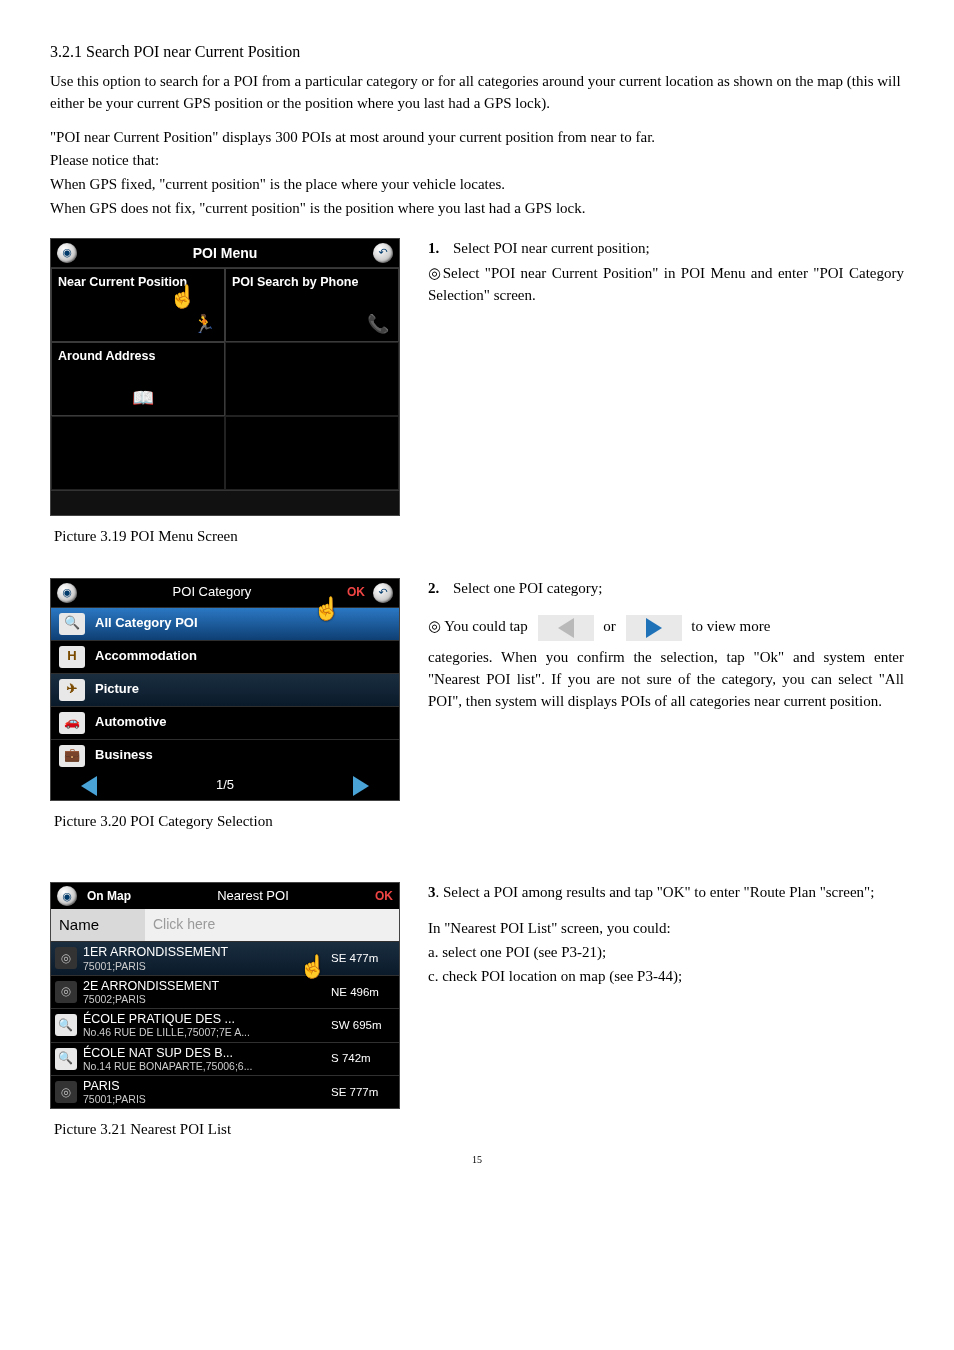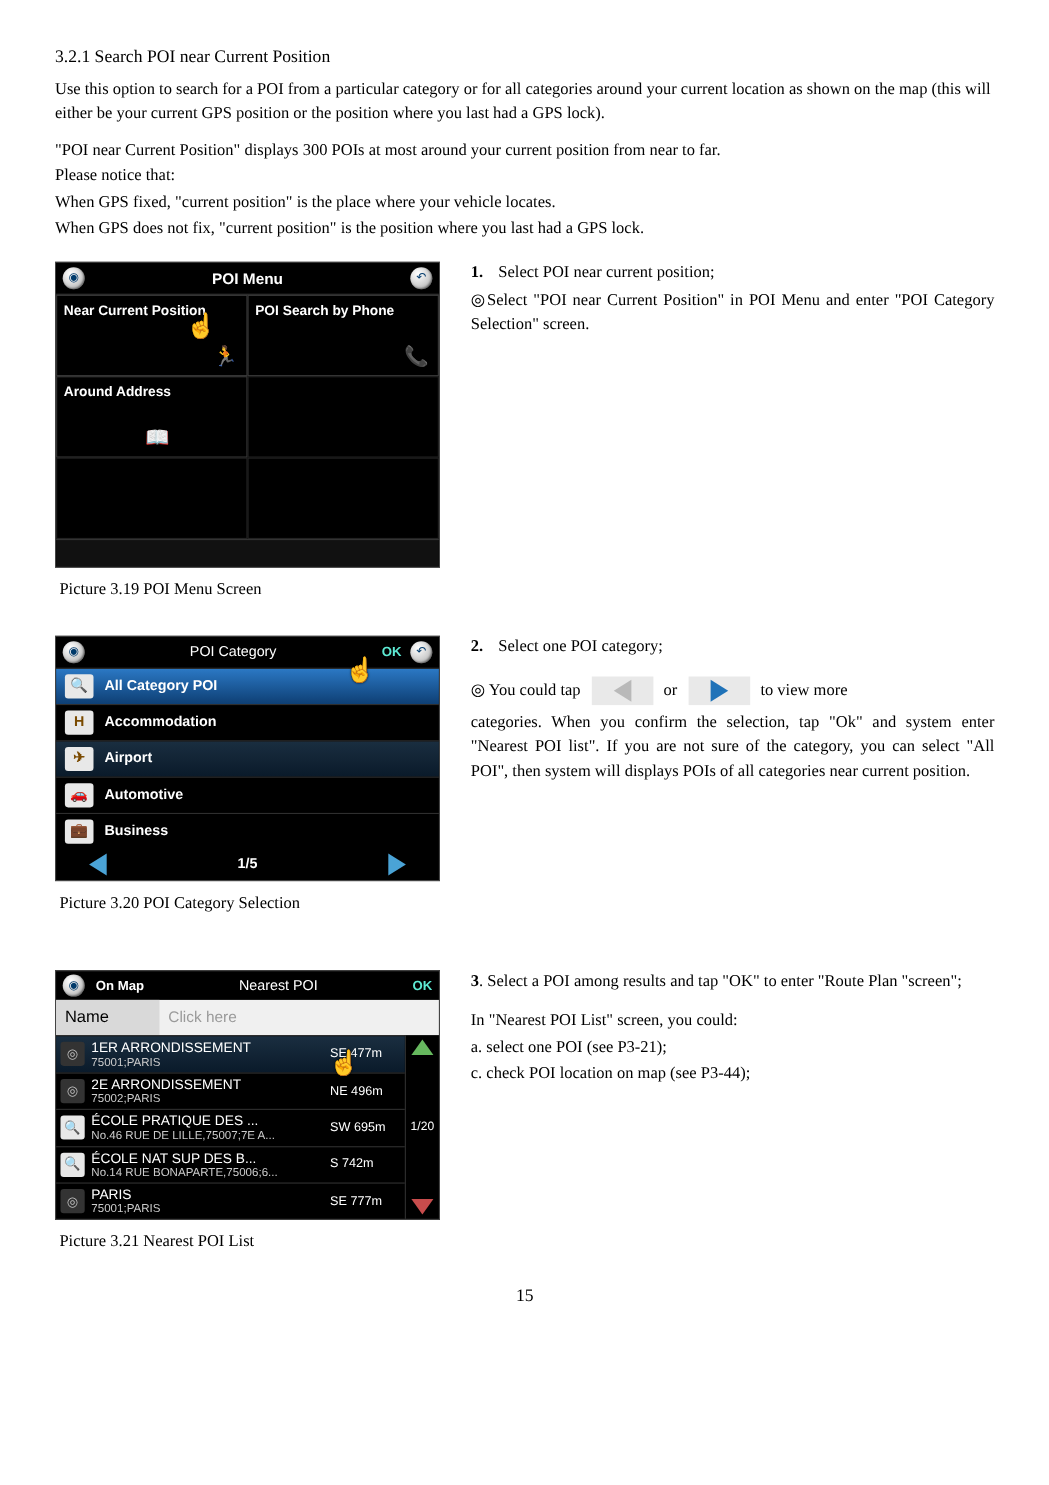--- a/index.html
+++ b/index.html
@@ -87,21 +87,21 @@
   .poi-footer { height: 24px; background:#111; border-top:1px solid #333; }
 
   
   .cat-title-bar {
     display:flex; align-items:center; justify-content:space-between;
     padding: 4px 6px;
     background:#000;
   }
   .ok-btn {
     display:inline-flex; align-items:center; gap:4px;
-    color:#5eead4; font-weight:bold; font-size:12px;
+    color:#ef4444; font-weight:bold; font-size:12px;
   }
   .cat-row {
     display:flex; align-items:center; gap:10px;
     padding: 5px 8px;
     border-top: 1px solid #2e2e2e;
     font-weight:bold;
     font-size: 13px;
   }
   .cat-row.selected { background: linear-gradient(#2b78c4,#0e3f74); }
   .cat-row.sel2 { background: linear-gradient(#1a2e40,#0a1a2a); }
@@ -110,21 +110,21 @@
     background: #e8e8e8;
     border-radius: 3px;
     display:inline-flex;
     align-items:center; justify-content:center;
     color:#7a4a00;
     font-size: 13px;
   }
   .pager {
     display:flex; align-items:center; justify-content:space-between;
     padding: 4px 30px;
-    font-weight:bold;
+    font-weight:normal;
     text-align:right;
   }
   .tri-left {
     width:0;height:0;border-top:10px solid transparent;border-bottom:10px solid transparent;border-right:16px solid #4aa3d6;
   }
   .tri-right {
     width:0;height:0;border-top:10px solid transparent;border-bottom:10px solid transparent;border-left:16px solid #4aa3d6;
   }
   .tri-left.g { border-right-color:#b9b9b9; }
   .tri-right.gblue { border-left-color:#1f72b8; }
@@ -181,21 +181,21 @@
   .inline-arrow {
     display:inline-flex;
     width:56px;height:26px;
     background:#e9e9e9;
     align-items:center;justify-content:center;
     vertical-align:middle;
     margin: 0 6px;
   }
   .bold { font-weight:bold; }
   .indent { margin-left: 36px; }
-  .page-num { text-align:center; margin-top:26px; font-size:16px; }
+  .page-num { text-align:center; margin-top:12px; font-size:10px; }
   .hand-cursor {
     position:absolute;
     font-size:22px;
     color:#f0d090;
     text-shadow: 0 0 2px #000;
     pointer-events:none;
   }
 </style>
 </head>
 <body>
@@ -261,21 +261,21 @@
       <div class="cat-row selected">
         <span class="cat-icon">🔍</span>
         <span>All Category POI</span>
       </div>
       <div class="cat-row">
         <span class="cat-icon">H</span>
         <span>Accommodation</span>
       </div>
       <div class="cat-row sel2">
         <span class="cat-icon">✈</span>
-        <span>Airport</span>
+        <span>Picture</span>
       </div>
       <div class="cat-row">
         <span class="cat-icon">🚗</span>
         <span>Automotive</span>
       </div>
       <div class="cat-row">
         <span class="cat-icon">💼</span>
         <span>Business</span>
       </div>
       <div class="pager">
@@ -358,25 +358,20 @@
           </div>
           <div class="poi-list-row">
             <span class="sm-icon target">◎</span>
             <span class="info">
                 <div class="n1">PARIS</div>
                 <div class="n2">75001;PARIS</div>
               </span>
             <span class="dist"><span>SE</span>&nbsp;<span>777m</span></span>
           </div>
         </div>
-        <div class="list-scroll">
-          <span class="tri-up"></span>
-          <span style="color:#fff">1/20</span>
-          <span class="tri-down"></span>
-        </div>
       </div>
       <span class="hand-cursor" style="top:68px;right:72px">☝</span>
     </div>
     <p class="caption">Picture 3.21 Nearest POI List</p>
   </div>
   <div class="right-col">
     <p style="margin:0 0 14px 0;text-align:justify">
       <span class="bold">3</span><span>. Select a POI among results and tap "OK" to enter "Route Plan "screen";</span>
     </p>
     <p class="indent" style="margin:0 0 2px 0">In "Nearest POI List" screen, you could:</p>

